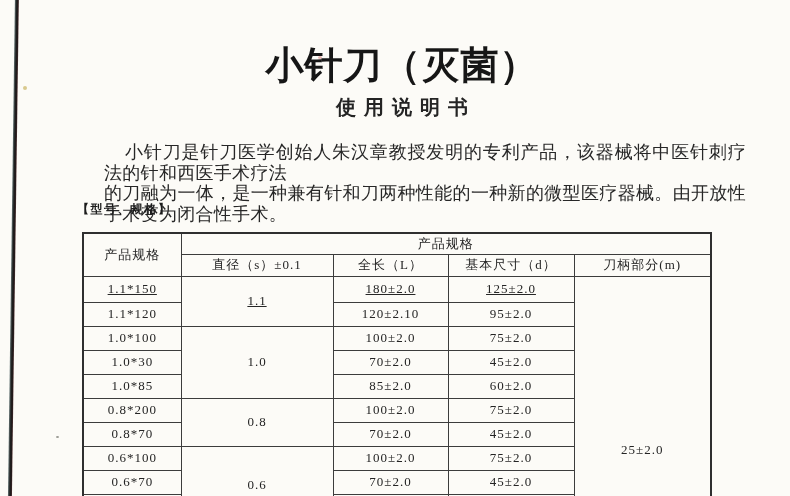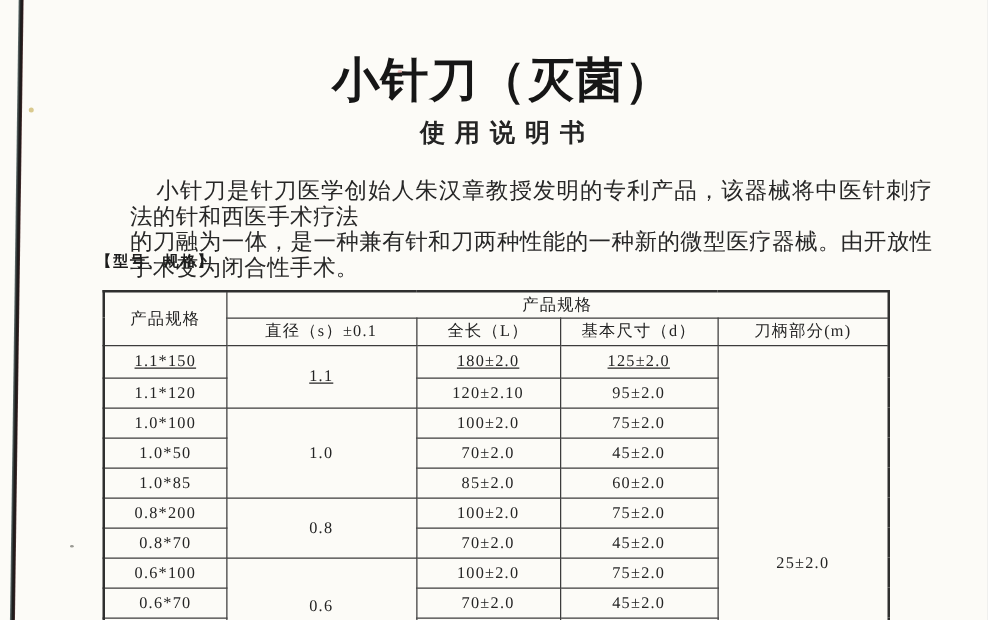--- a/index.html
+++ b/index.html
@@ -143,21 +143,21 @@
         <td>95±2.0</td>
       </tr>
 
       <tr class="drow">
         <td>1.0*100</td>
         <td rowspan="3">1.0</td>
         <td>100±2.0</td>
         <td>75±2.0</td>
       </tr>
       <tr class="drow">
-        <td>1.0*50</td>
+        <td>1.0*30</td>
         <td>70±2.0</td>
         <td>45±2.0</td>
       </tr>
       <tr class="drow">
         <td>1.0*85</td>
         <td>85±2.0</td>
         <td>60±2.0</td>
       </tr>
 
       <tr class="drow">

